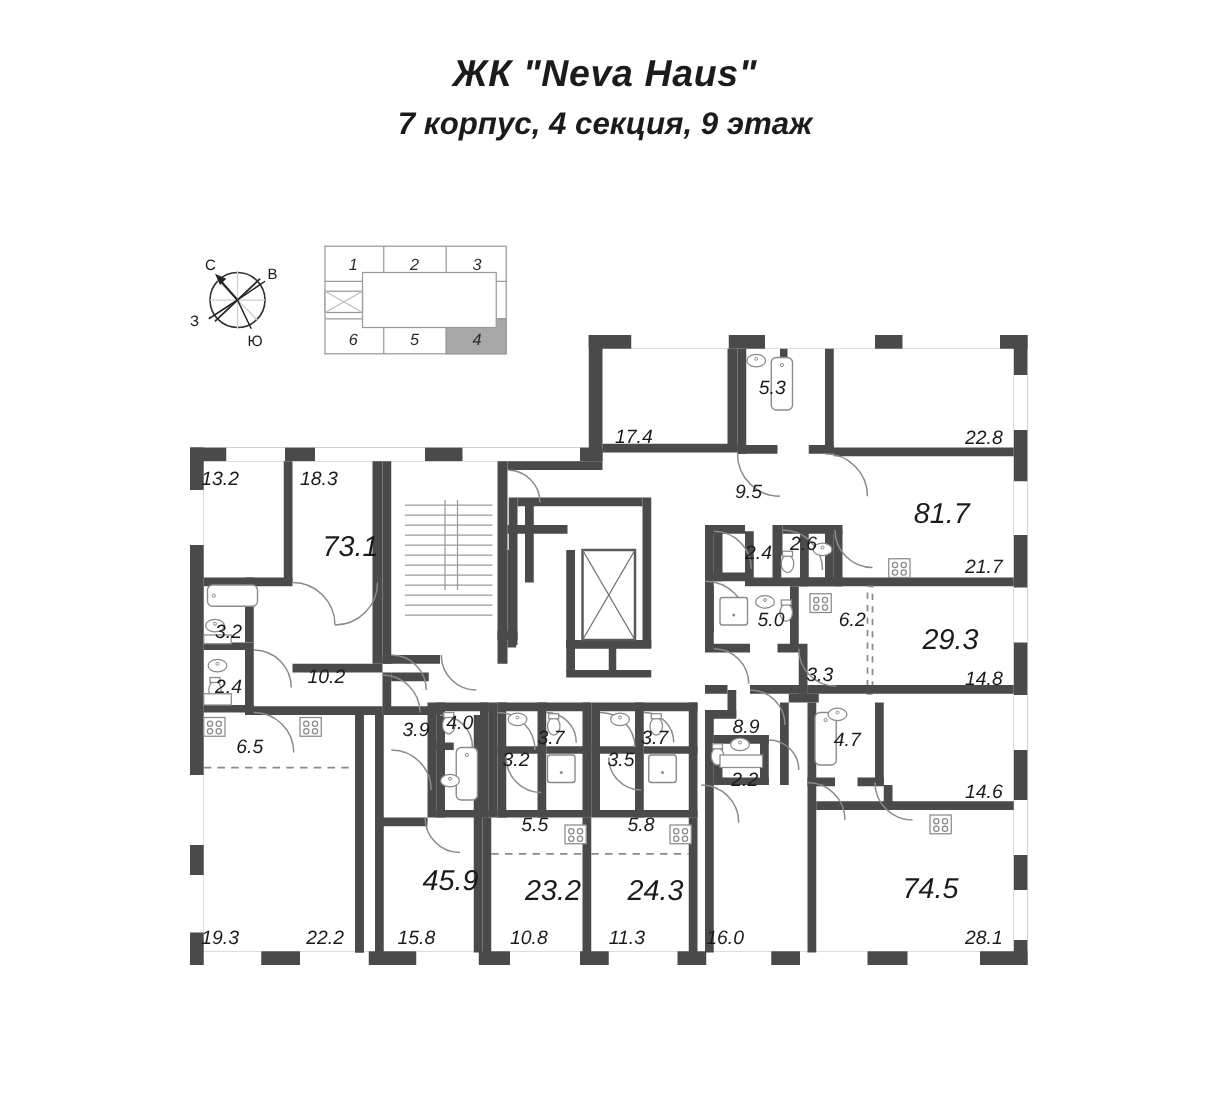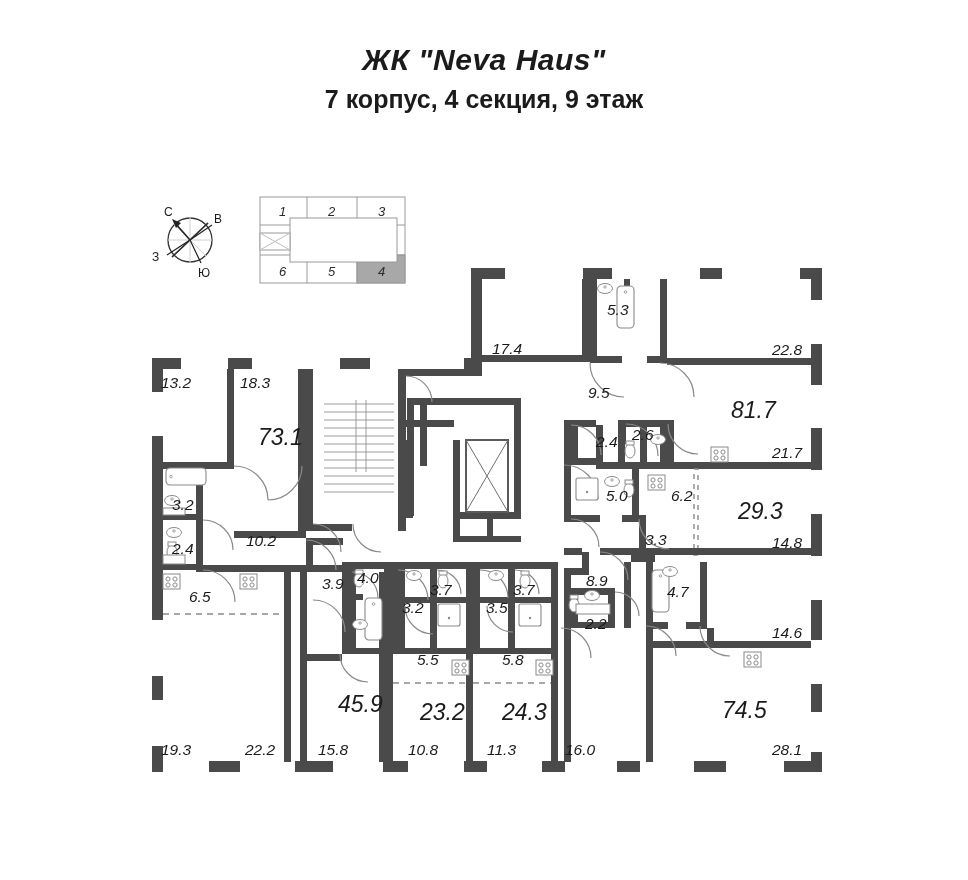--- a/index.html
+++ b/index.html
@@ -30,20 +30,21 @@
   }
   .title-main {
     font-size: 30px;
     font-style: italic;
     font-weight: bold;
     letter-spacing: 0.5px;
     line-height: 40px;
   }
   .title-sub {
     font-size: 25px;
+    font-style: italic;
     font-weight: bold;
     line-height: 38px;
   }
   .legend {
     position: absolute;
     left: 150px;
     top: 185px;
     width: 265px;
     height: 110px;
   }

